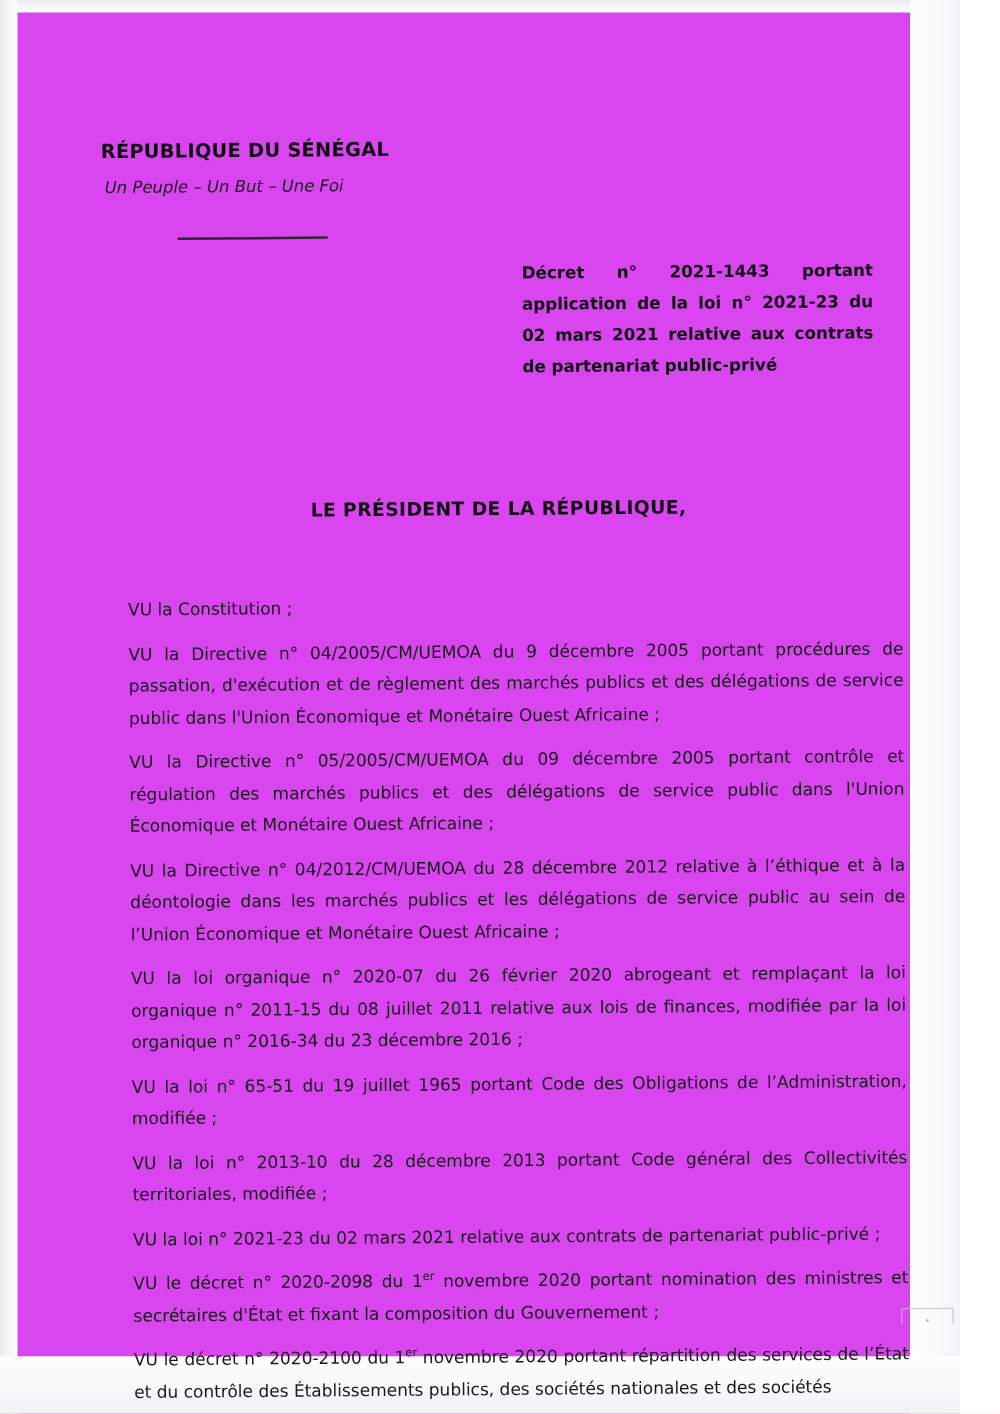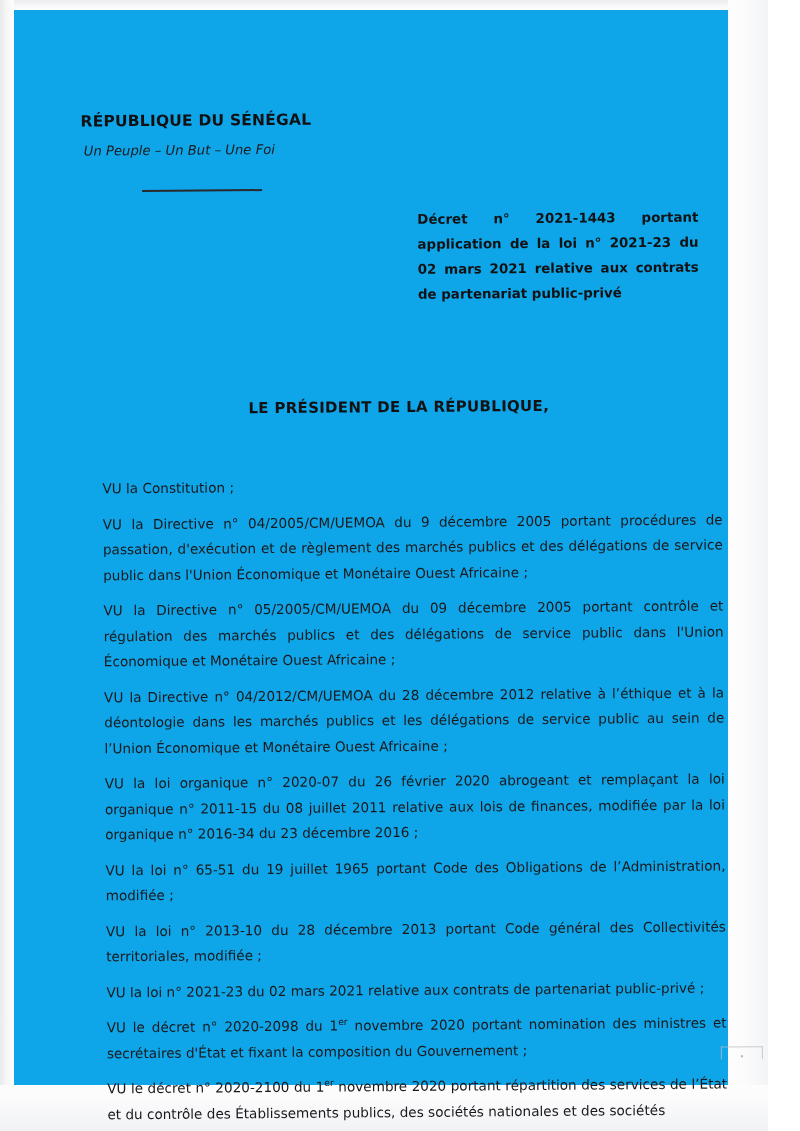--- a/index.html
+++ b/index.html
@@ -5,21 +5,21 @@
   html, body {
     margin: 0;
     padding: 0;
     background: #ffffff;
   }
 
   .page {
     position: relative;
     width: 768px;
     height: 1131px;
-    background: #0ea5e9;
+    background: #d946ef;
     overflow: hidden;
     font-family: "DejaVu Sans", "Liberation Sans", sans-serif;
     color: #1a1a1c;
   }
 
   
   .scan-edge-left {
     position: absolute;
     left: 0; top: 0;
     width: 14px; height: 100%;

